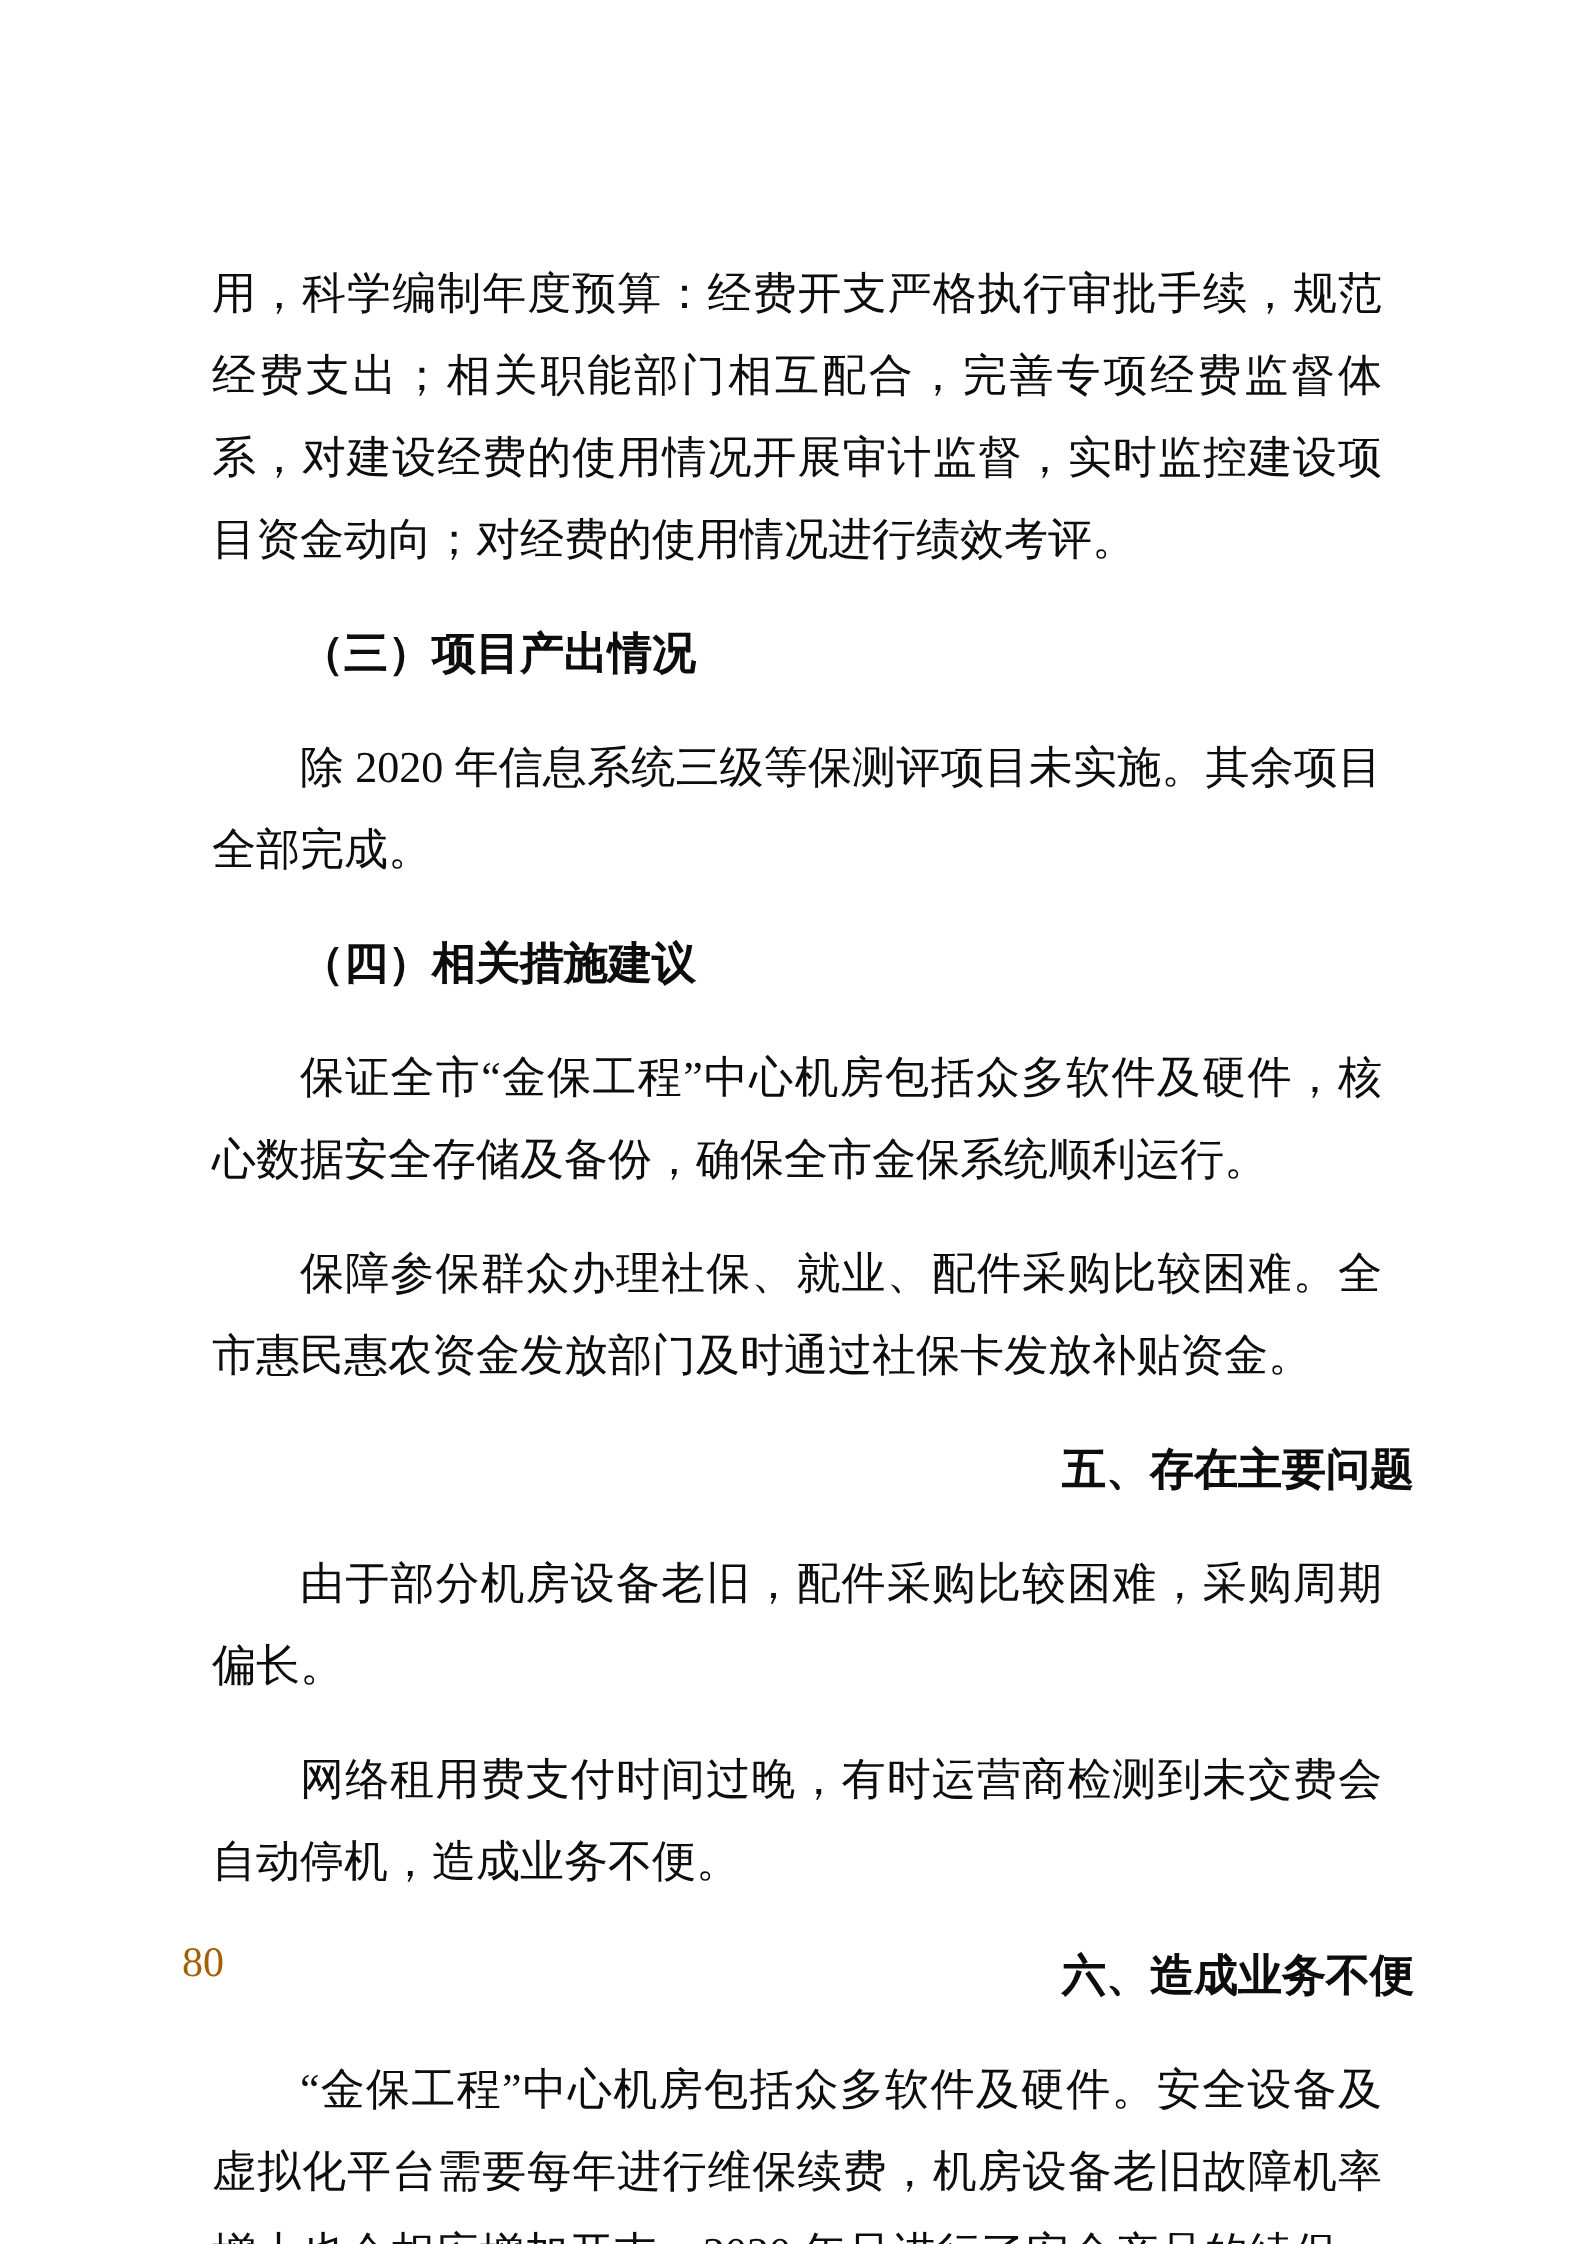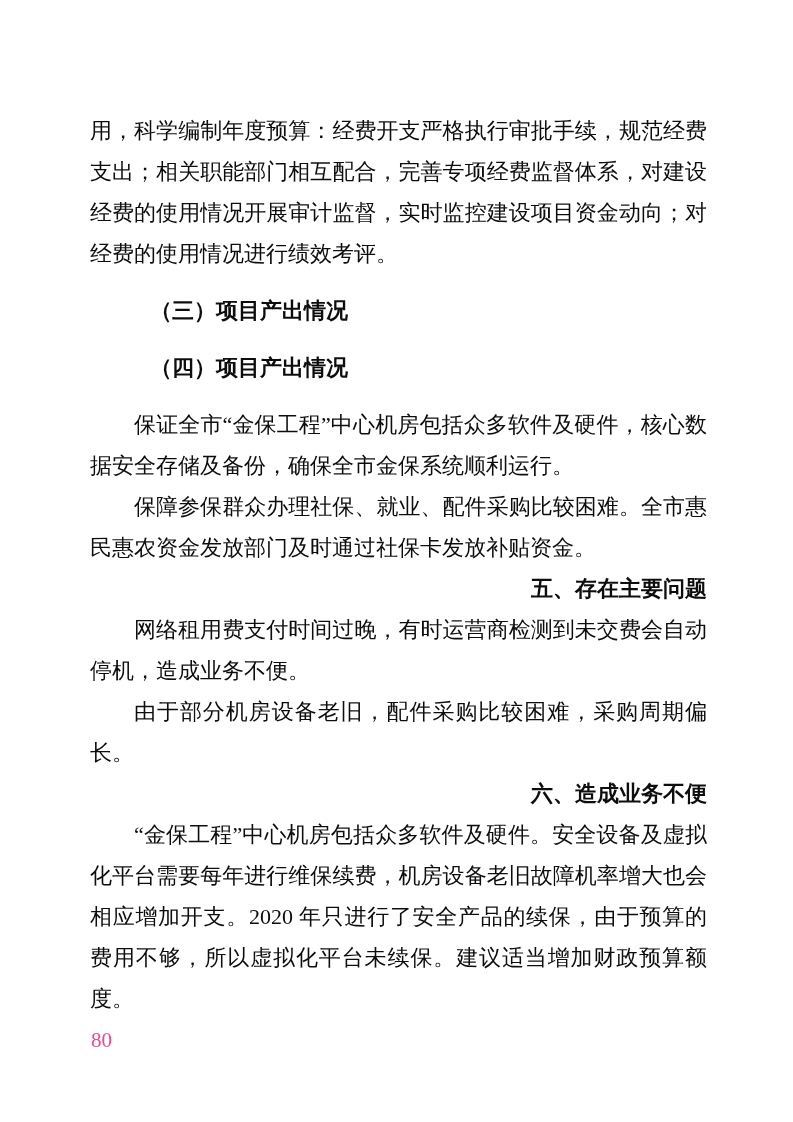--- a/index.html
+++ b/index.html
@@ -24,21 +24,21 @@
     position: absolute;
     left: 90px;
     top: 110px;
     width: 617px;
     font-size: 22px;
     line-height: 41px;
     text-align: justify;
     text-justify: inter-character;
   }
   .para {
-    margin: 0;
+    margin: 16px;
     text-indent: 2em;
   }
   .para.no-indent {
     text-indent: 0;
   }
   .heading-kai {
     margin: 16px;
     font-size: 22px;
     line-height: 41px;
     font-weight: bold;
@@ -51,50 +51,51 @@
     font-size: 22px;
     line-height: 41px;
     font-weight: bold;
     text-indent: 2em;
     text-align: right;
     font-family: "Liberation Sans", "DejaVu Sans", sans-serif;
   }
   .page-number {
     position: absolute;
     left: 91px;
-    top: 1027px;
+    top: 968px;
     font-size: 21px;
     line-height: 26px;
     font-family: "Liberation Serif", "DejaVu Serif", serif;
-    color: #ec4899;
+    color: #a16207;
   }
 </style>
 </head>
 <body>
 
 <div class="page">
 
   <main class="content">
 
     <p class="para no-indent">用，科学编制年度预算：经费开支严格执行审批手续，规范经费支出；相关职能部门相互配合，完善专项经费监督体系，对建设经费的使用情况开展审计监督，实时监控建设项目资金动向；对经费的使用情况进行绩效考评。</p>
 
     <h3 class="heading-kai">（三）项目产出情况</h3>
 
+    <p class="para">除 2020 年信息系统三级等保测评项目未实施。其余项目全部完成。</p>
 
-    <h3 class="heading-kai">（四）项目产出情况</h3>
+    <h3 class="heading-kai">（四）相关措施建议</h3>
 
     <p class="para">保证全市“金保工程”中心机房包括众多软件及硬件，核心数据安全存储及备份，确保全市金保系统顺利运行。</p>
 
     <p class="para">保障参保群众办理社保、就业、配件采购比较困难。全市惠民惠农资金发放部门及时通过社保卡发放补贴资金。</p>
 
     <h2 class="heading-hei">五、存在主要问题</h2>
 
+    <p class="para">由于部分机房设备老旧，配件采购比较困难，采购周期偏长。</p>
+
     <p class="para">网络租用费支付时间过晚，有时运营商检测到未交费会自动停机，造成业务不便。</p>
-
-    <p class="para">由于部分机房设备老旧，配件采购比较困难，采购周期偏长。</p>
 
     <h2 class="heading-hei">六、造成业务不便</h2>
 
     <p class="para">“金保工程”中心机房包括众多软件及硬件。安全设备及虚拟化平台需要每年进行维保续费，机房设备老旧故障机率增大也会相应增加开支。2020 年只进行了安全产品的续保，由于预算的费用不够，所以虚拟化平台未续保。建议适当增加财政预算额度。</p>
 
   </main>
 
   <div class="page-number">80</div>
 
 </div>

